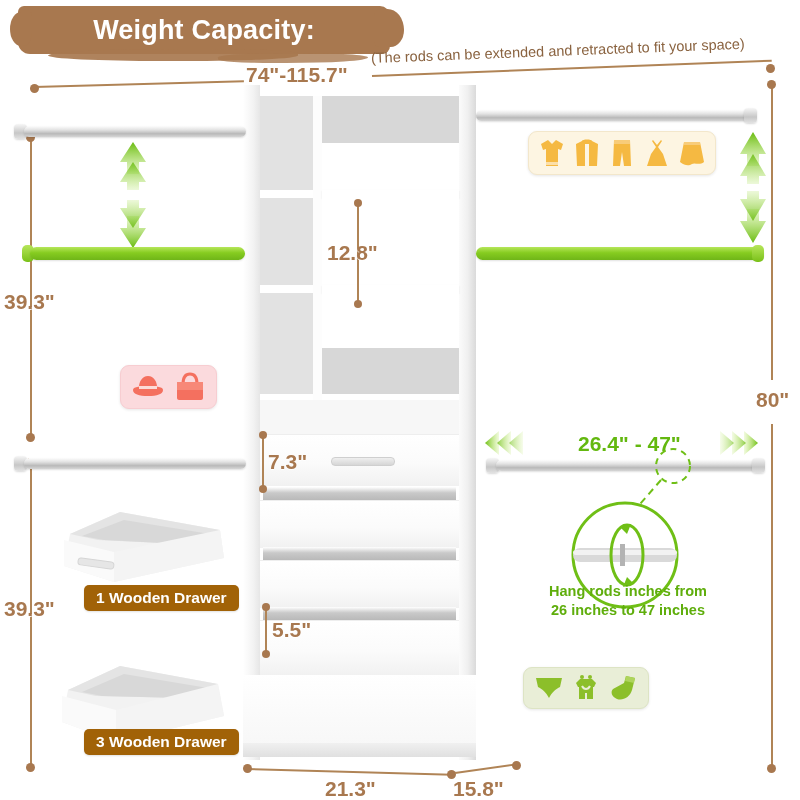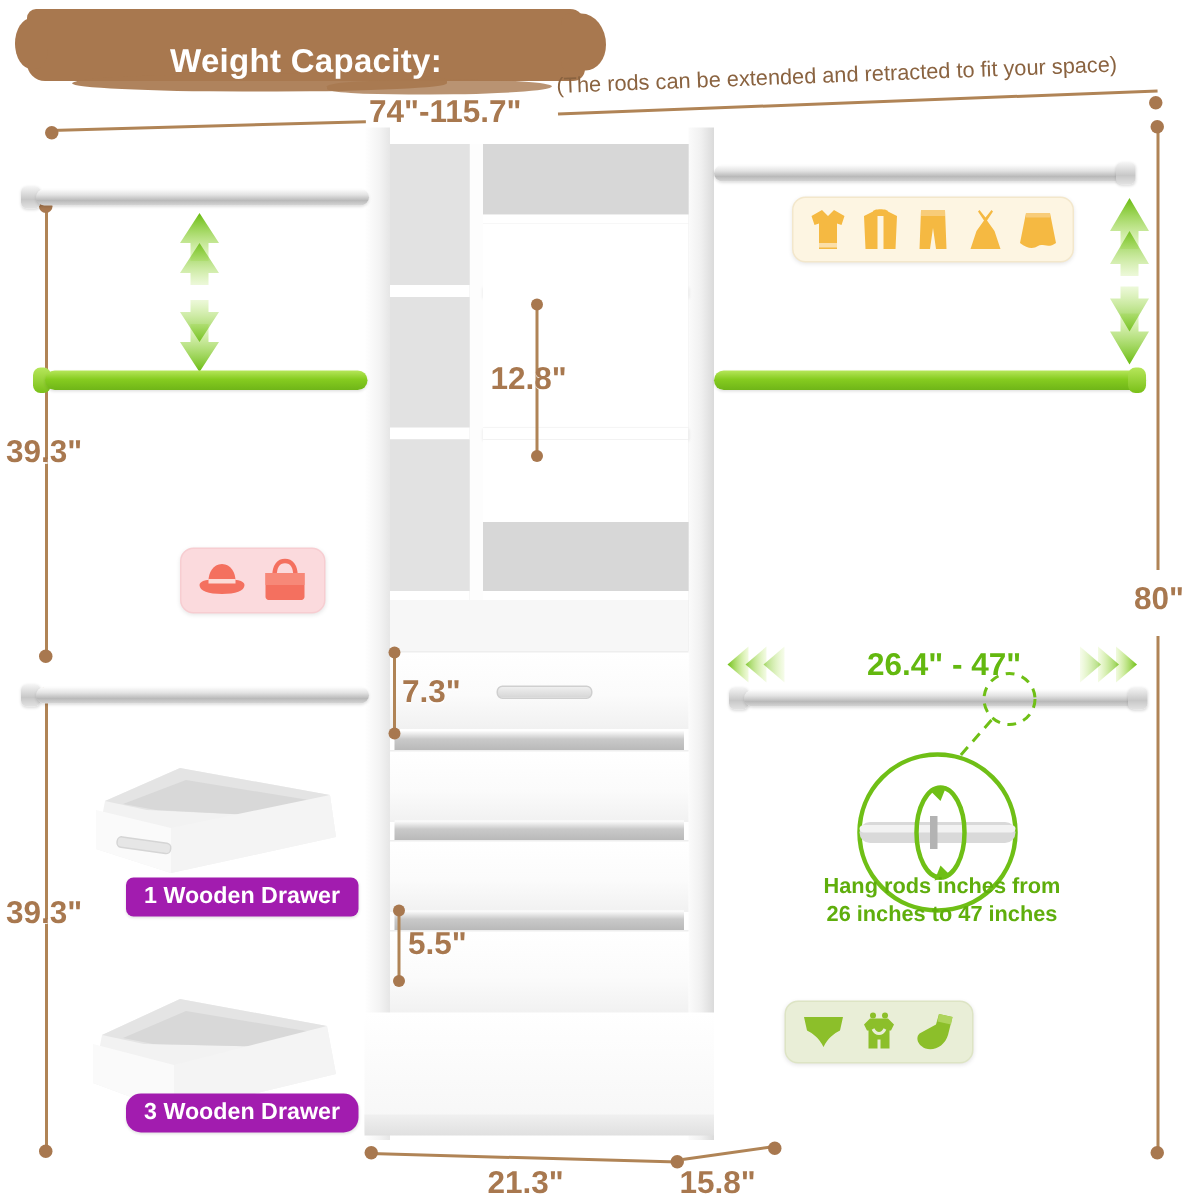--- a/index.html
+++ b/index.html
@@ -29,22 +29,22 @@
   #banner .tail{
     position:absolute;left:30px;bottom:-7px;width:250px;height:12px;
     background:#a8784f;border-radius:60% 40% 50% 50%;opacity:.92;
   }
   #banner .tail2{
     position:absolute;left:200px;bottom:-9px;width:150px;height:10px;
     background:#a8784f;border-radius:50% 50% 60% 40%;opacity:.8;
   }
   #banner .txt{
     position:absolute;left:0;top:0;width:100%;height:100%;
-    display:flex;align-items:flex-end;justify-content:center;
-    font-size:22px;font-weight:bold;color:#ffffff;letter-spacing:.2px;
+    display:flex;align-items:center;justify-content:center;
+    font-size:27px;font-weight:bold;color:#ffffff;letter-spacing:.2px;
     white-space:nowrap;z-index:3;
   }
   #banner .hl{color:#ffe600;margin-left:7px;}
 
   
   .dim{
     color:#a8784f;font-weight:bold;font-size:21px;white-space:nowrap;
     text-shadow:0 1px 0 rgba(255,255,255,.85);
   }
   .note{
@@ -113,21 +113,21 @@
     position:absolute;border-radius:9px;display:flex;align-items:center;
     gap:9px;padding:6px 10px;box-shadow:0 1px 3px rgba(0,0,0,.10);
   }
   .badge svg{display:block;}
   #badgeClothes{background:#fdf5e2;border:1px solid #f3e7cb;}
   #badgeAcc{background:#fbdadd;border:1px solid #f7cdd1;}
   #badgeBaby{background:#e9eed7;border:1px solid #dde4c4;}
 
   
   .pill{
-    position:absolute;background:#a21caf;color:#ffffff;font-weight:bold;
+    position:absolute;background:#a16207;color:#ffffff;font-weight:bold;
     font-size:15.5px;border-radius:5px;padding:4px 12px;white-space:nowrap;
     box-shadow:0 1px 2px rgba(0,0,0,.12);
   }
   .greenDim{color:#63b80f;font-weight:bold;font-size:21px;white-space:nowrap;}
   .expandLbl{
     position:absolute;text-align:center;font-size:14.5px;line-height:19px;
     color:#5fae0c;font-weight:bold;white-space:nowrap;
   }
 </style>
 </head>
@@ -378,21 +378,21 @@
 </svg>
 <div class="pill" style="left:84px;top:585px;">1 Wooden Drawer</div>
 
 <svg class="abs" style="left:42px;top:650px;" width="190" height="105" viewBox="0 0 190 105">
   <path d="M26 40 L78 16 L176 34 L182 66 L74 92 L20 72 Z" fill="#f2f2f2"></path>
   <path d="M26 40 L78 16 L176 34 L140 48 L54 46 Z" fill="#e4e4e4"></path>
   <path d="M40 42 L82 24 L166 38 L140 48 L60 46 Z" fill="#d8d8d8"></path>
   <path d="M20 46 L20 72 L74 92 L74 60 Z" fill="#fafafa"></path>
   <path d="M74 60 L74 92 L182 66 L176 34 Z" fill="#f4f4f4"></path>
 </svg>
-<div class="pill" style="left:84px;top:729px;border-radius:10px;">3 Wooden Drawer</div>
+<div class="pill" style="left:84px;top:729px;">3 Wooden Drawer</div>
 
 <div class="abs hline" style="left:247px;top:768px;width:205px;transform:rotate(1.6deg);transform-origin:left center;"></div>
 <div class="abs dot" style="left:243px;top:764px;"></div>
 <div class="abs dot" style="left:447px;top:770px;"></div>
 <div class="abs dim" style="left:325px;top:777px;">21.3"</div>
 
 <div class="abs hline" style="left:455px;top:772px;width:62px;transform:rotate(-8deg);transform-origin:left center;"></div>
 <div class="abs dot" style="left:512px;top:761px;"></div>
 <div class="abs dim" style="left:453px;top:777px;">15.8"</div>
 

